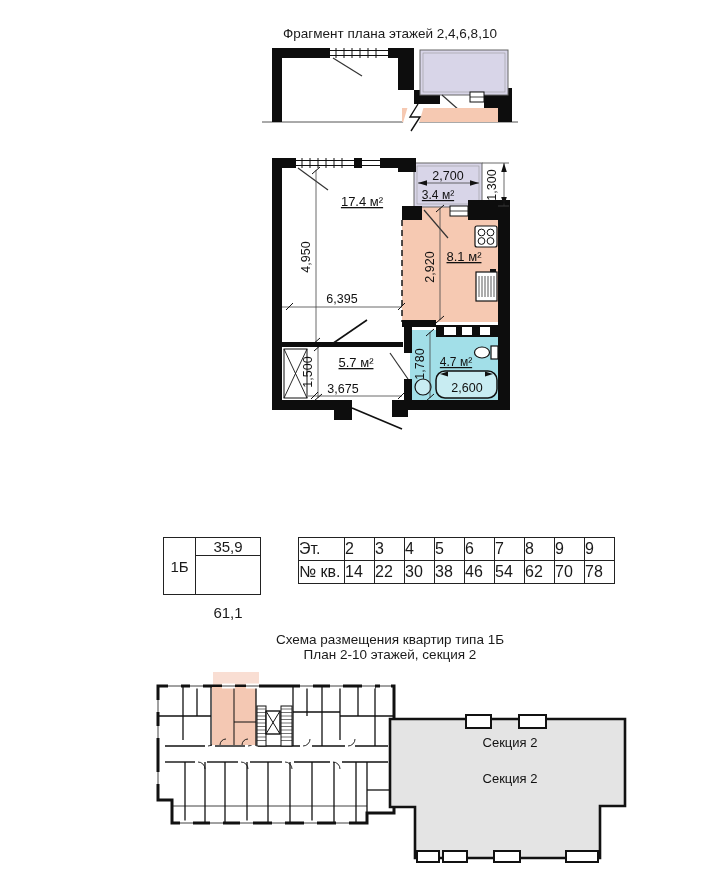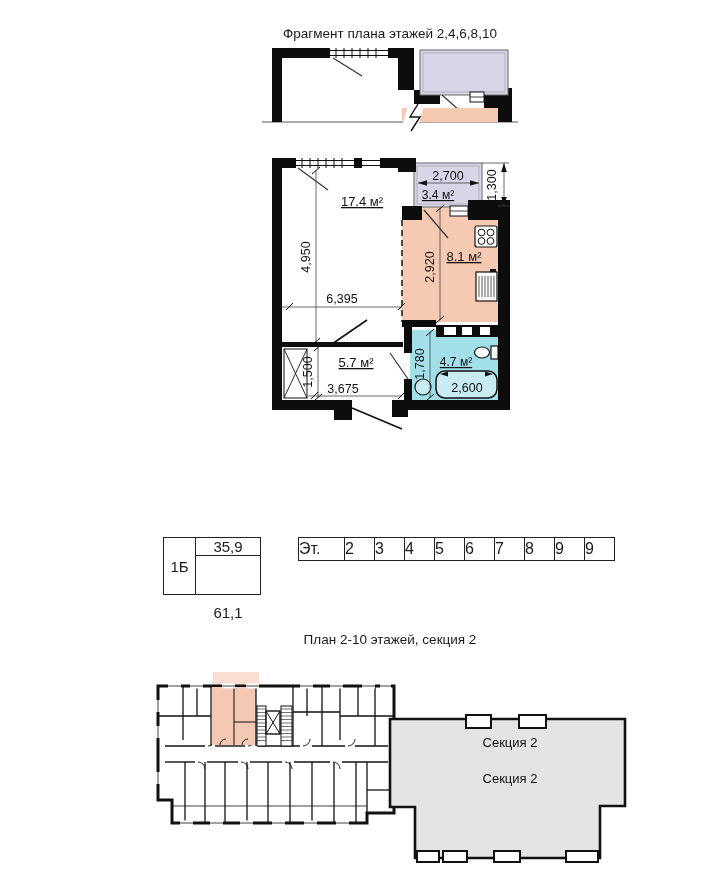--- a/index.html
+++ b/index.html
@@ -26,20 +26,21 @@
   .floors-table td{border:1.3px solid #222;font-size:16px;padding:0;height:22px;}
   .floors-table td.hd{width:45px;}
   .floors-table td.num{width:29px;}
 </style>
 </head>
 <body>
 
 <div class="abs title" style="left:240px;top:14px;width:300px;">Фрагмент плана этажей 2,4,6,8,10</div>
 
 <div class="abs title" style="left:215px;top:621px;width:350px;line-height:14.5px;">
+  <div>Схема размещения квартир типа 1Б</div>
   <div>План 2-10 этажей, секция 2</div>
 </div>
 
 <svg class="abs" style="left:260px;top:38px;" width="260" height="100" viewBox="260 38 260 100">
 
   <line x1="262" y1="122" x2="518" y2="122" stroke="#555" stroke-width="1"></line>
 
   <g fill="#0d0d0d">
     <rect x="272" y="48" width="10" height="74"></rect>
     <rect x="272" y="48" width="142" height="10"></rect>
@@ -241,20 +242,32 @@
       <td class="hd">Эт.</td>
       <td class="num">2</td>
       <td class="num">3</td>
       <td class="num">4</td>
       <td class="num">5</td>
       <td class="num">6</td>
       <td class="num">7</td>
       <td class="num">8</td>
       <td class="num">9</td>
       <td class="num">9</td>
+    </tr>
+    <tr>
+      <td class="hd">№ кв.</td>
+      <td class="num">14</td>
+      <td class="num">22</td>
+      <td class="num">30</td>
+      <td class="num">38</td>
+      <td class="num">46</td>
+      <td class="num">54</td>
+      <td class="num">62</td>
+      <td class="num">70</td>
+      <td class="num">78</td>
     </tr>
   </tbody>
     </table>
 </div>
 
 <svg class="abs" style="left:145px;top:663px;" width="575" height="216" viewBox="145 663 575 216">
 
   <rect x="213" y="672" width="46" height="14" fill="#f9ded3"></rect>
 
   <path d="M158,686 L394,686 L394,813 L367,813 L367,823 L172,823 L172,800 L158,800 Z" fill="#ffffff" stroke="#111" stroke-width="3"></path>

